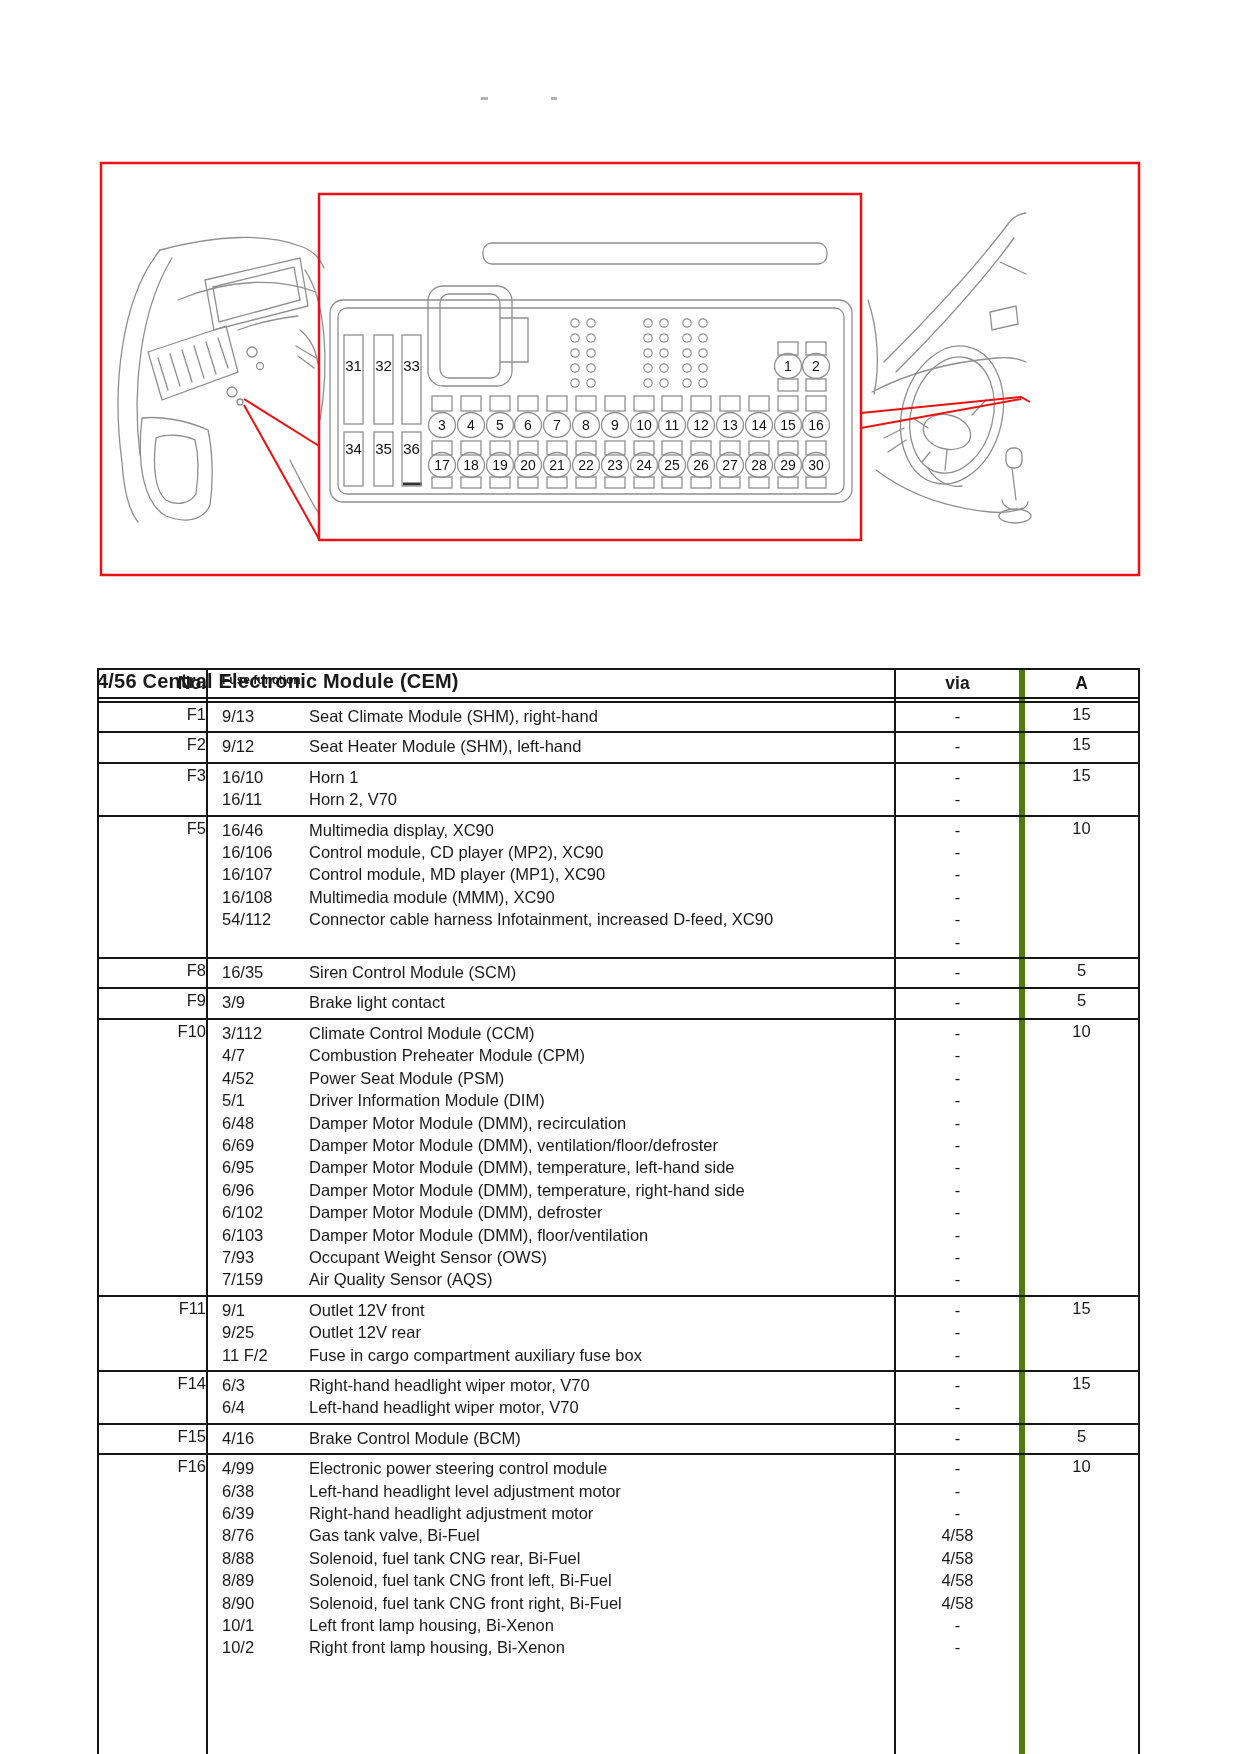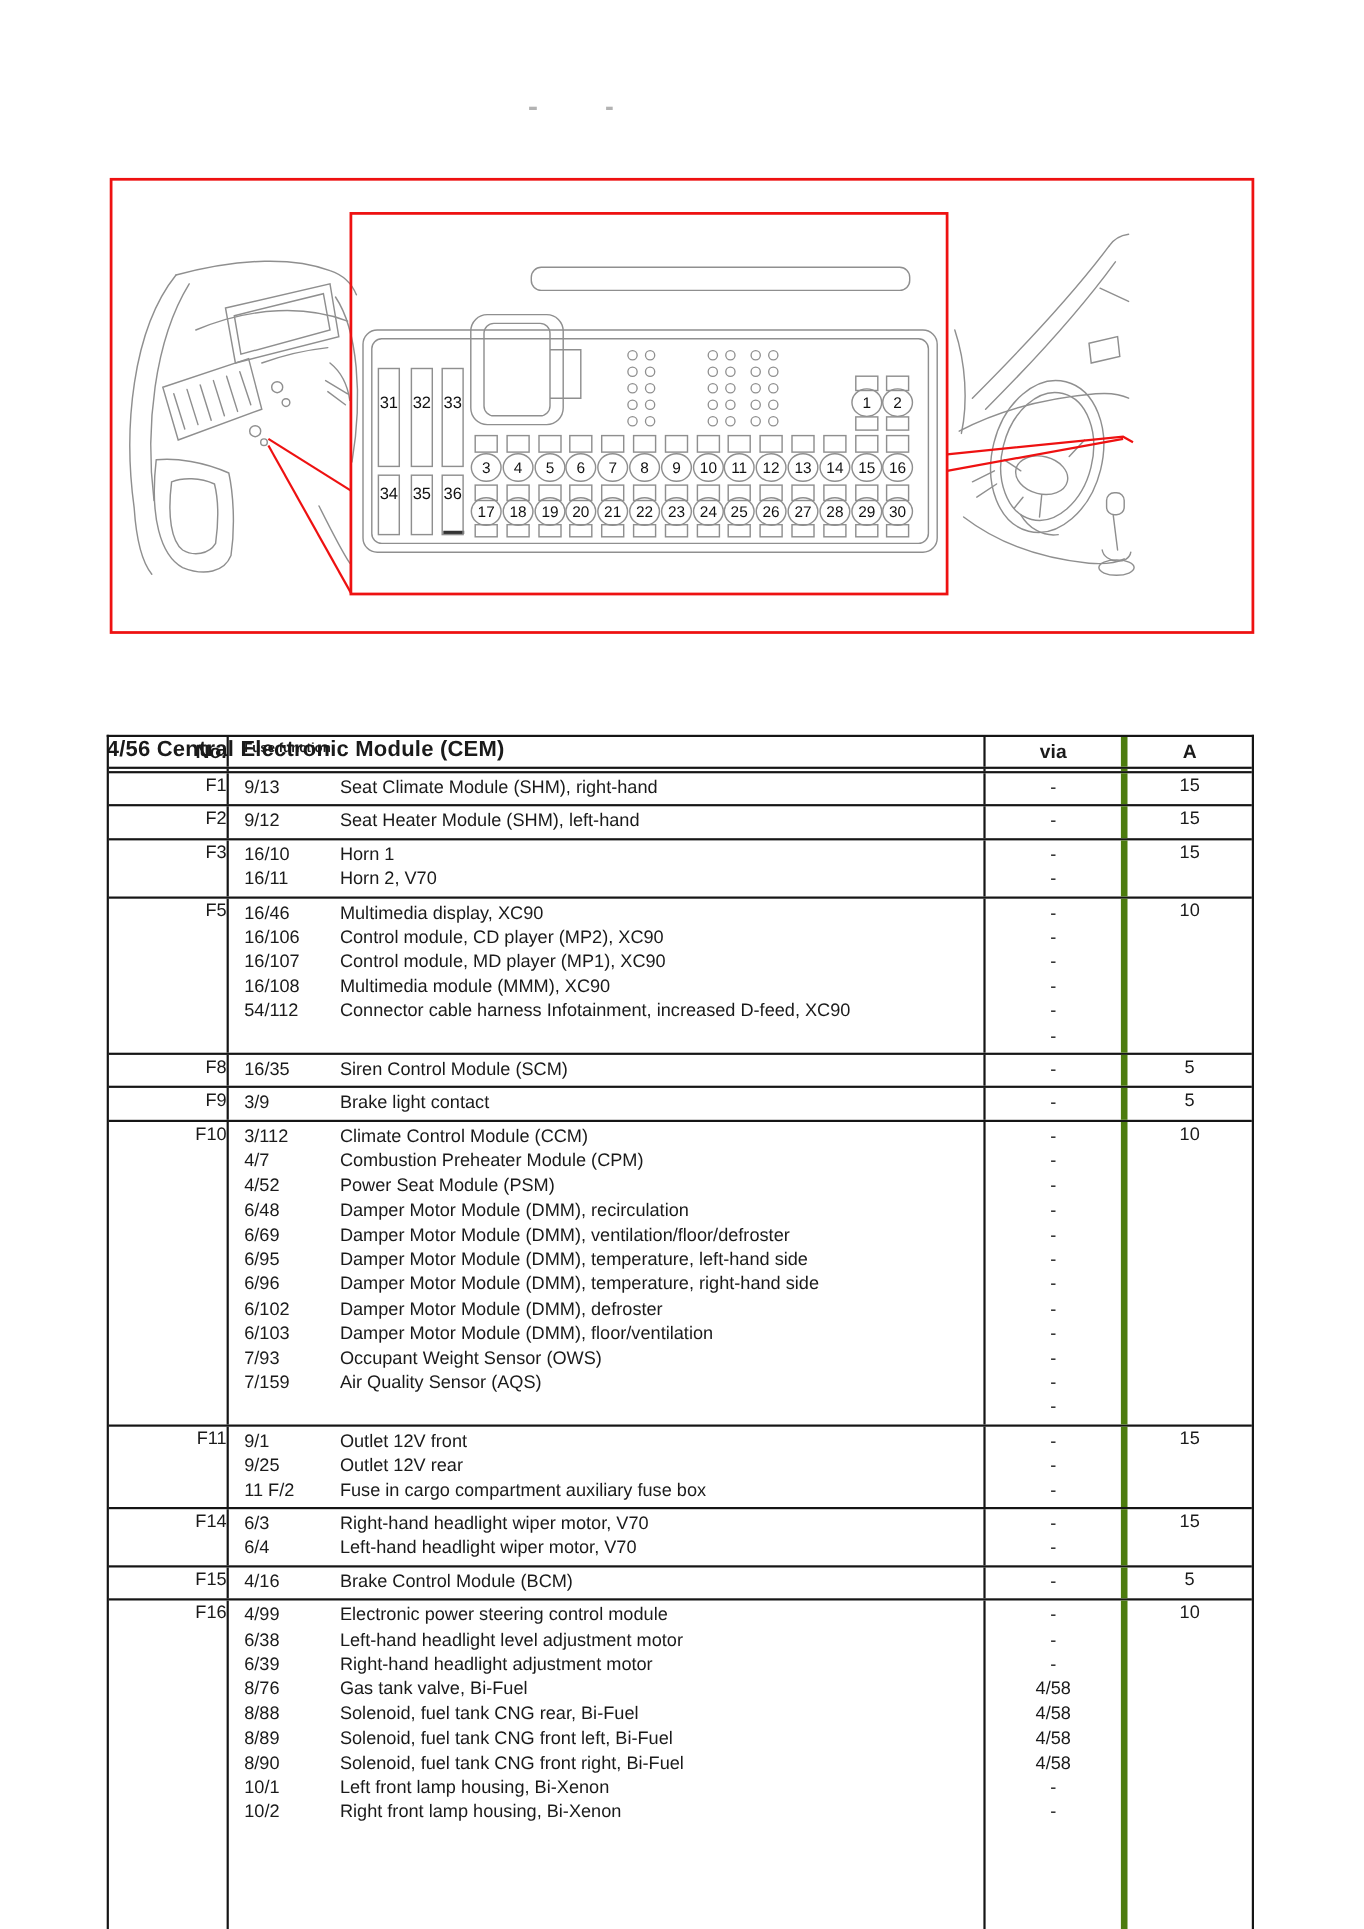--- a/index.html
+++ b/index.html
@@ -391,20 +391,24 @@
         </div>
         <div class="line">
           <span class="code">4/7</span>
           <span>Combustion Preheater Module (CPM)</span>
         </div>
         <div class="line">
           <span class="code">4/52</span>
           <span>Power Seat Module (PSM)</span>
         </div>
         <div class="line">
+          <span class="code">5/1</span>
+          <span>Driver Information Module (DIM)</span>
+        </div>
+        <div class="line">
           <span class="code">6/48</span>
           <span>Damper Motor Module (DMM), recirculation</span>
         </div>
         <div class="line">
           <span class="code">6/69</span>
           <span>Damper Motor Module (DMM), ventilation/floor/defroster</span>
         </div>
         <div class="line">
           <span class="code">6/95</span>
           <span>Damper Motor Module (DMM), temperature, left-hand side</span>

